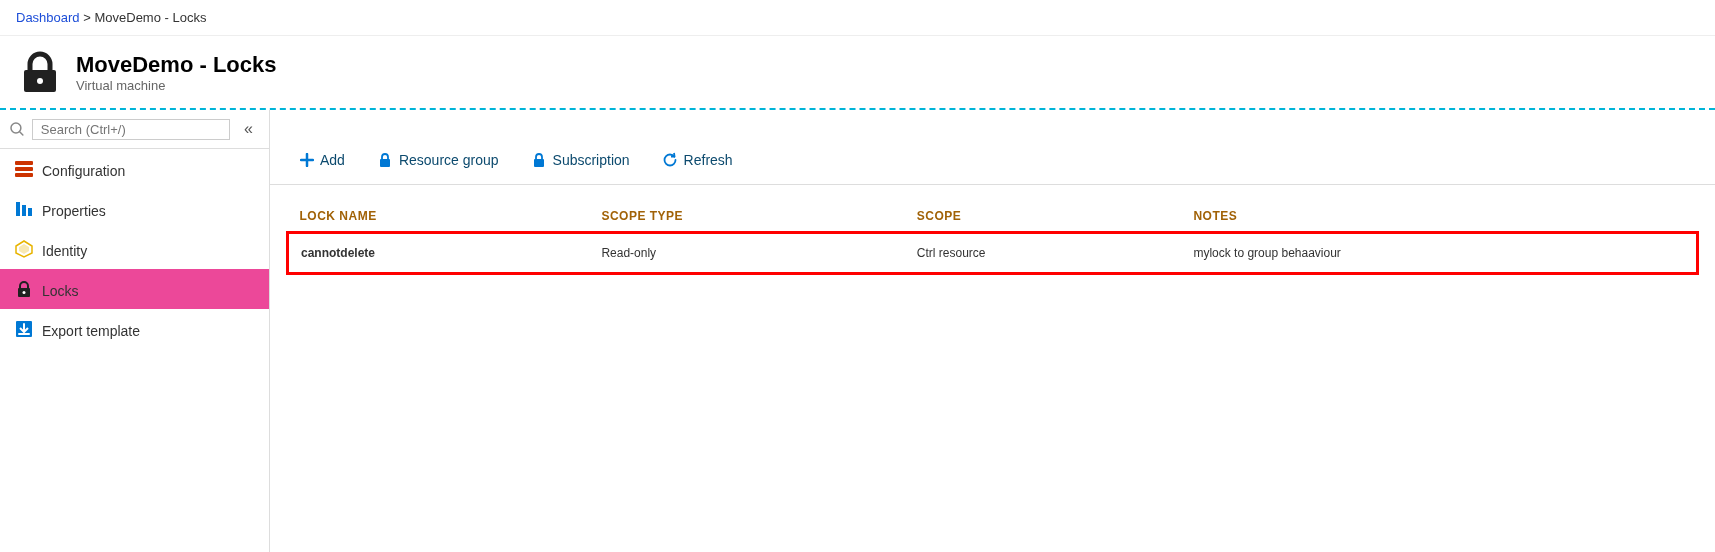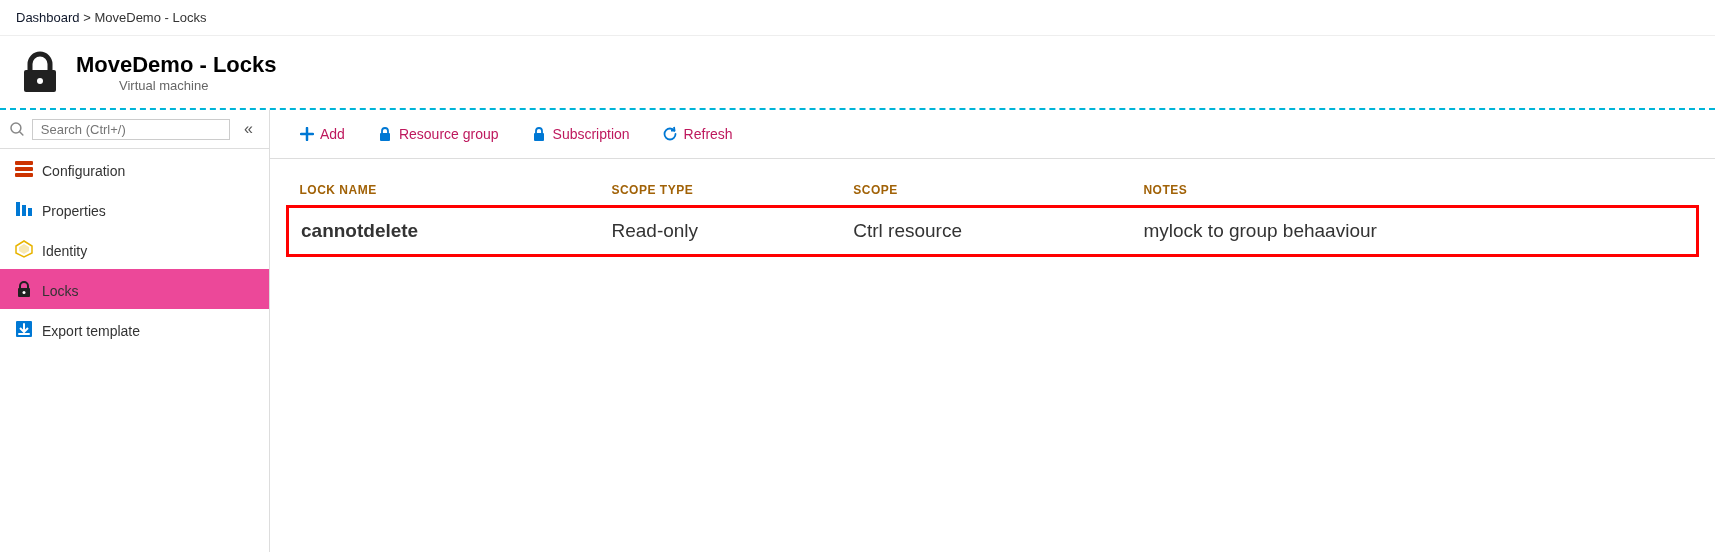--- a/index.html
+++ b/index.html
@@ -5,21 +5,21 @@
     * { box-sizing: border-box; margin: 0; padding: 0; }
     body { font-family: 'Segoe UI', Arial, sans-serif; font-size: 14px; background: #fff; color: #333; }
 
     .breadcrumb {
       padding: 10px 16px;
       font-size: 13px;
       color: #333;
       border-bottom: 1px solid #eee;
     }
     .breadcrumb a {
-      color: #0f172a;
+      color: #1d4ed8;
       text-decoration: none;
     }
     .breadcrumb span {
       color: #333;
     }
 
     .page-header {
       display: flex;
       align-items: center;
       padding: 12px 16px 0 16px;
@@ -35,21 +35,20 @@
       justify-content: center;
     }
     .page-header-text h1 {
       font-size: 22px;
       font-weight: 600;
       color: #000;
     }
     .page-header-text p {
       font-size: 13px;
       color: #666;
-      margin-left: 43px;
     }
 
     .main-layout {
       display: flex;
       height: calc(552px - 100px);
     }
 
     .sidebar {
       width: 270px;
       border-right: 1px solid #ddd;
@@ -124,22 +123,23 @@
     }
     .toolbar-btn {
       display: flex;
       align-items: center;
       gap: 6px;
       padding: 6px 14px;
       background: none;
       border: none;
       cursor: pointer;
       font-size: 14px;
-      color: #be185d;
+      color: #0c4a6e;
       border-radius: 2px;
+      margin-top: 26px;
     }
 
     .table-area {
       flex: 1;
       padding: 16px;
       overflow: auto;
     }
 
     .data-table {
       width: 100%;
@@ -154,21 +154,21 @@
       padding: 8px 12px;
       border-bottom: 1px solid #ddd;
       letter-spacing: 0.5px;
     }
 
     .data-table tbody tr {
       border: 3px solid red;
     }
     .data-table tbody td {
       padding: 12px 12px;
-      font-size: 19px;
+      font-size: 12px;
       color: #333;
     }
     .data-table tbody td:first-child {
       font-weight: 700;
     }
     .icon-red-bars {
       display: flex;
       flex-direction: column;
       gap: 2px;
     }

